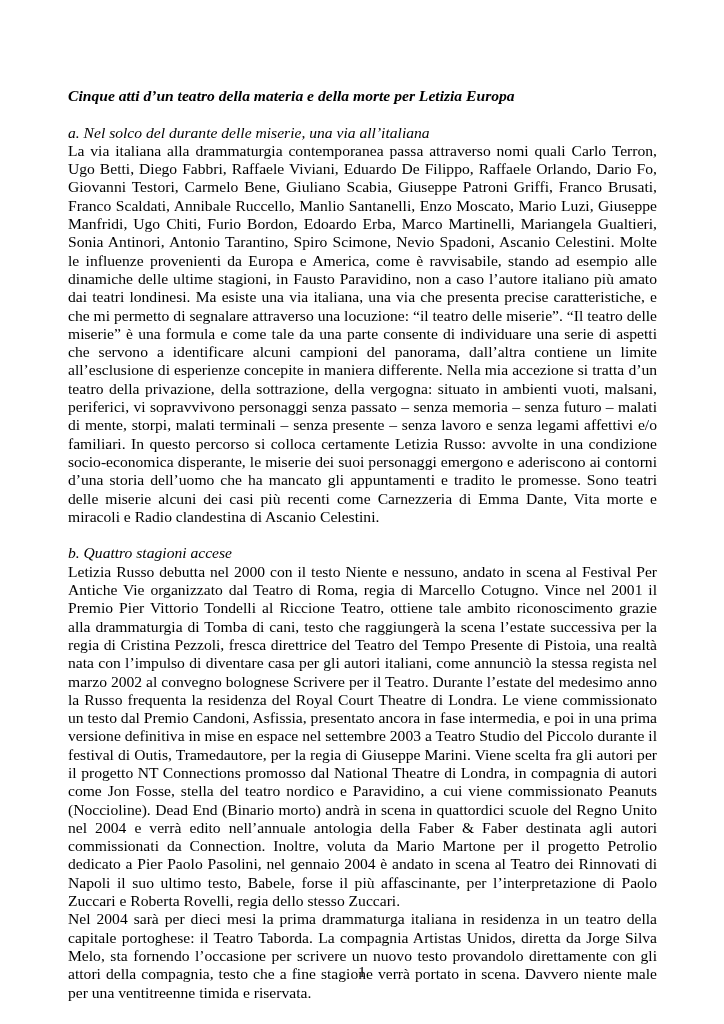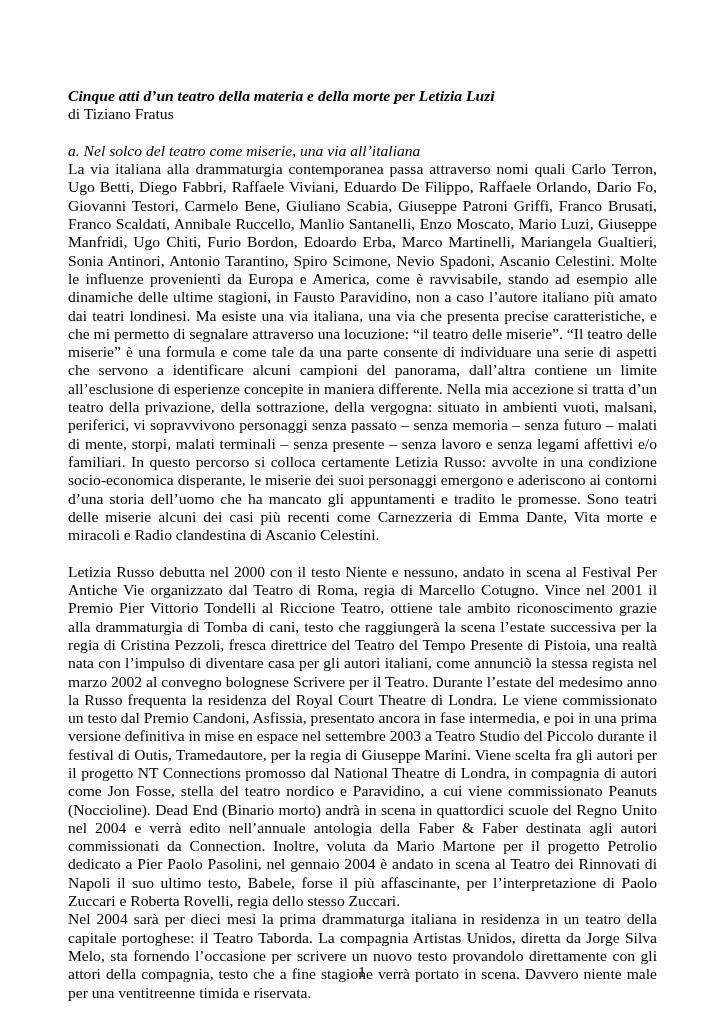--- a/index.html
+++ b/index.html
@@ -17,25 +17,25 @@
   .it { }
   .pagenum {
     position: absolute; left: 0; width: 724px; top: 963px; text-align: center;
     font-family: "Liberation Serif", serif; font-size: 15.6px; color: #000;
   }
 </style>
 </head>
 <body>
 
 <div class="page">
-  <p class="title">Cinque atti d’un teatro della materia e della morte per Letizia Luzi</p>
-  <p class="byline">di Tiziano Fratus</p>
+  <p class="title">Cinque atti d’un teatro della materia e della morte per Letizia Europa</p>
   <div class="gap"></div>
 
-  <p class="heading">a. Nel solco del teatro come miserie, una via all’italiana</p>
+  <p class="heading">a. Nel solco del durante delle miserie, una via all’italiana</p>
   <p class="last"><span>La via italiana alla drammaturgia contemporanea passa attraverso nomi quali Carlo Terron, Ugo Betti, Diego Fabbri, Raffaele Viviani, Eduardo De Filippo, Raffaele Orlando, Dario Fo, Giovanni Testori, Carmelo Bene, Giuliano Scabia, Giuseppe Patroni Griffi, Franco Brusati, Franco Scaldati, Annibale Ruccello, Manlio Santanelli, Enzo Moscato, Mario Luzi, Giuseppe Manfridi, Ugo Chiti, Furio Bordon, Edoardo Erba, Marco Martinelli, Mariangela Gualtieri, Sonia Antinori, Antonio Tarantino, Spiro Scimone, Nevio Spadoni, Ascanio Celestini. Molte le influenze provenienti da Europa e America, come è ravvisabile, stando ad esempio alle dinamiche delle ultime stagioni, in Fausto Paravidino, non a caso l’autore italiano più amato dai teatri londinesi. Ma esiste una via italiana, una via che presenta precise caratteristiche, e che mi permetto di segnalare attraverso una locuzione: “il teatro delle miserie”. “Il teatro delle miserie” è una formula e come tale da una parte consente di individuare una serie di aspetti che servono a identificare alcuni campioni del panorama, dall’altra contiene un limite all’esclusione di esperienze concepite in maniera differente. Nella mia accezione si tratta d’un teatro della privazione, della sottrazione, della vergogna: situato in ambienti vuoti, malsani, periferici, vi sopravvivono personaggi senza passato – senza memoria – senza futuro – malati di mente, storpi, malati terminali – senza presente – senza lavoro e senza legami affettivi e/o familiari. In questo percorso si colloca certamente Letizia Russo: avvolte in una condizione socio-economica disperante, le miserie dei suoi personaggi emergono e aderiscono ai contorni d’una storia dell’uomo che ha mancato gli appuntamenti e tradito le promesse. Sono teatri delle miserie alcuni dei casi più recenti come </span><span class="it">Carnezzeria</span><span> di Emma Dante, </span><span class="it">Vita morte e miracoli</span><span> e </span><span class="it">Radio clandestina</span><span> di Ascanio Celestini.</span></p>
   <div class="gap"></div>
 
+  <p class="heading">b. Quattro stagioni accese</p>
   <p class="last"><span>Letizia Russo debutta nel 2000 con il testo </span><span class="it">Niente e nessuno</span><span>, andato in scena al Festival Per Antiche Vie organizzato dal Teatro di Roma, regia di Marcello Cotugno. Vince nel 2001 il Premio Pier Vittorio Tondelli al Riccione Teatro, ottiene tale ambito riconoscimento grazie alla drammaturgia di </span><span class="it">Tomba di cani</span><span>, testo che raggiungerà la scena l’estate successiva per la regia di Cristina Pezzoli, fresca direttrice del Teatro del Tempo Presente di Pistoia, una realtà nata con l’impulso di diventare casa per gli autori italiani, come annunciò la stessa regista nel marzo 2002 al convegno bolognese Scrivere per il Teatro. Durante l’estate del medesimo anno la Russo frequenta la residenza del Royal Court Theatre di Londra. Le viene commissionato un testo dal Premio Candoni, </span><span class="it">Asfissia</span><span>, presentato ancora in fase intermedia, e poi in una prima versione definitiva in mise en espace nel settembre 2003 a Teatro Studio del Piccolo durante il festival di Outis, Tramedautore, per la regia di Giuseppe Marini. Viene scelta fra gli autori per il progetto NT Connections promosso dal National Theatre di Londra, in compagnia di autori come Jon Fosse, stella del teatro nordico e Paravidino, a cui viene commissionato </span><span class="it">Peanuts</span><span> (</span><span class="it">Noccioline</span><span>). </span><span class="it">Dead End</span><span> (</span><span class="it">Binario morto</span><span>) andrà in scena in quattordici scuole del Regno Unito nel 2004 e verrà edito nell’annuale antologia della Faber &amp; Faber destinata agli autori commissionati da Connection. Inoltre, voluta da Mario Martone per il progetto Petrolio dedicato a Pier Paolo Pasolini, nel gennaio 2004 è andato in scena al Teatro dei Rinnovati di Napoli il suo ultimo testo, </span><span class="it">Babele</span><span>, forse il più affascinante, per l’interpretazione di Paolo Zuccari e Roberta Rovelli, regia dello stesso Zuccari.</span></p>
   <p class="last"><span>Nel 2004 sarà per dieci mesi la prima drammaturga italiana in residenza in un teatro della capitale portoghese: il Teatro Taborda. La compagnia Artistas Unidos, diretta da Jorge Silva Melo, sta fornendo l’occasione per scrivere un nuovo testo provandolo direttamente con gli attori della compagnia, testo che a fine stagione verrà portato in scena. Davvero niente male per una ventitreenne timida e riservata.</span></p>
 </div>
 
 <div class="pagenum">1</div>
 
 </body></html>

